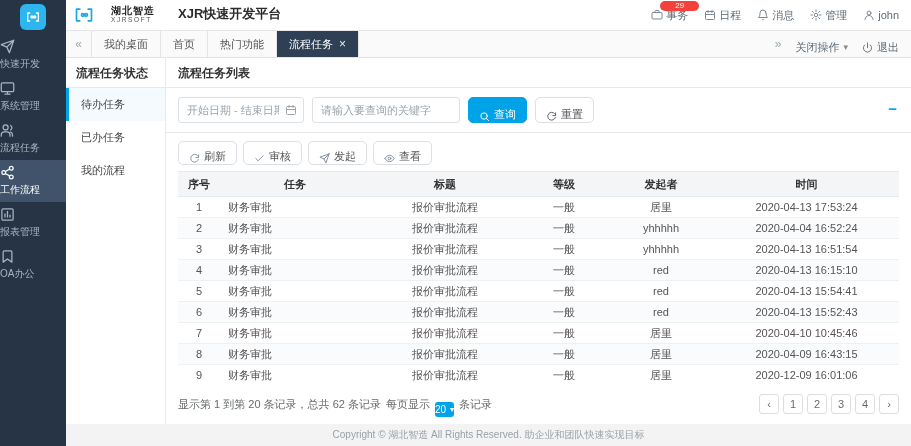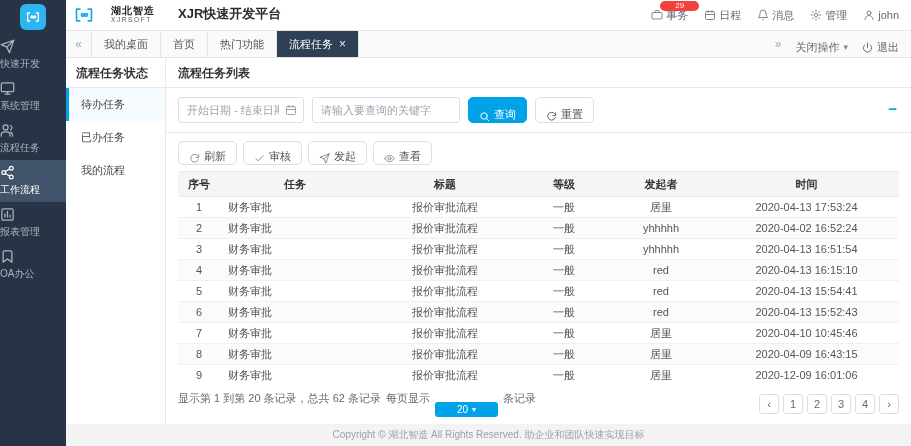--- a/index.html
+++ b/index.html
@@ -76,22 +76,22 @@
   .table-wrap { padding:0 12px; flex:1; min-height:0; overflow:hidden; }
   table { width:100%; border-collapse:collapse; font-size:11px; table-layout:fixed; }
   thead th { background:#f4f5f6; border-top:1px solid #e7eaec; border-bottom:1px solid #e7eaec; height:25px; font-weight:bold; color:#333; text-align:center; }
   th.c-no { width:42px; } th.c-task { width:150px; } th.c-level { width:88px; } th.c-init { width:106px; } th.c-time { width:185px; }
   tbody td { height:21px; border-bottom:1px solid #eef1f2; text-align:center; color:#555; white-space:nowrap; overflow:hidden; }
   tbody td.cell-task { text-align:left; padding-left:8px; }
   tbody tr.alt { background:#fafbfc; }
   tbody tr { cursor:pointer; }
 
   .table-footer { display:flex; align-items:center; justify-content:space-between; padding:7px 12px; font-size:11px; color:#676a6c; flex-shrink:0; }
-  .summary { display:flex; gap:5px; white-space:nowrap; }
-  .pagesize { background:#00a2e8; color:#fff; border-radius:3px; padding:2px 22px; display:inline-flex; align-items:center; gap:4px; cursor:pointer; font-size:10px;margin-top:11px; }
+  .summary { display:flex; align-items:center; gap:5px; white-space:nowrap; }
+  .pagesize { background:#00a2e8; color:#fff; border-radius:3px; padding:2px 0; display:inline-flex; align-items:center; gap:4px; cursor:pointer; font-size:10px;margin-top:11px; }
   .pagesize .caret { font-size:8px; }
   .pager { display:flex; gap:4px; }
   .pager a { min-width:20px; height:20px; padding:0 4px; border:1px solid #ddd; border-radius:3px; display:flex; align-items:center; justify-content:center; color:#676a6c; background:#fff; cursor:pointer; }
 
   .copyright { height:22px; line-height:22px; text-align:center; color:#9aa1a9; font-size:10px; background:#f3f3f4; flex-shrink:0; }
 </style>
 </head>
 <body>
 
 <div class="app">
@@ -367,21 +367,21 @@
                   <td class="cell-level">一般</td>
                   <td class="cell-initiator">居里</td>
                   <td class="cell-time">2020-04-13 17:53:24</td>
                 </tr>
                 <tr class="alt">
                   <td class="cell-no">2</td>
                   <td class="cell-task">财务审批</td>
                   <td class="cell-title">报价审批流程</td>
                   <td class="cell-level">一般</td>
                   <td class="cell-initiator">yhhhhh</td>
-                  <td class="cell-time">2020-04-02 16:52:24</td>
+                  <td class="cell-time">2020-04-04 16:52:24</td>
                 </tr>
                 <tr>
                   <td class="cell-no">3</td>
                   <td class="cell-task">财务审批</td>
                   <td class="cell-title">报价审批流程</td>
                   <td class="cell-level">一般</td>
                   <td class="cell-initiator">yhhhhh</td>
                   <td class="cell-time">2020-04-13 16:51:54</td>
                 </tr>
                 <tr class="alt">

